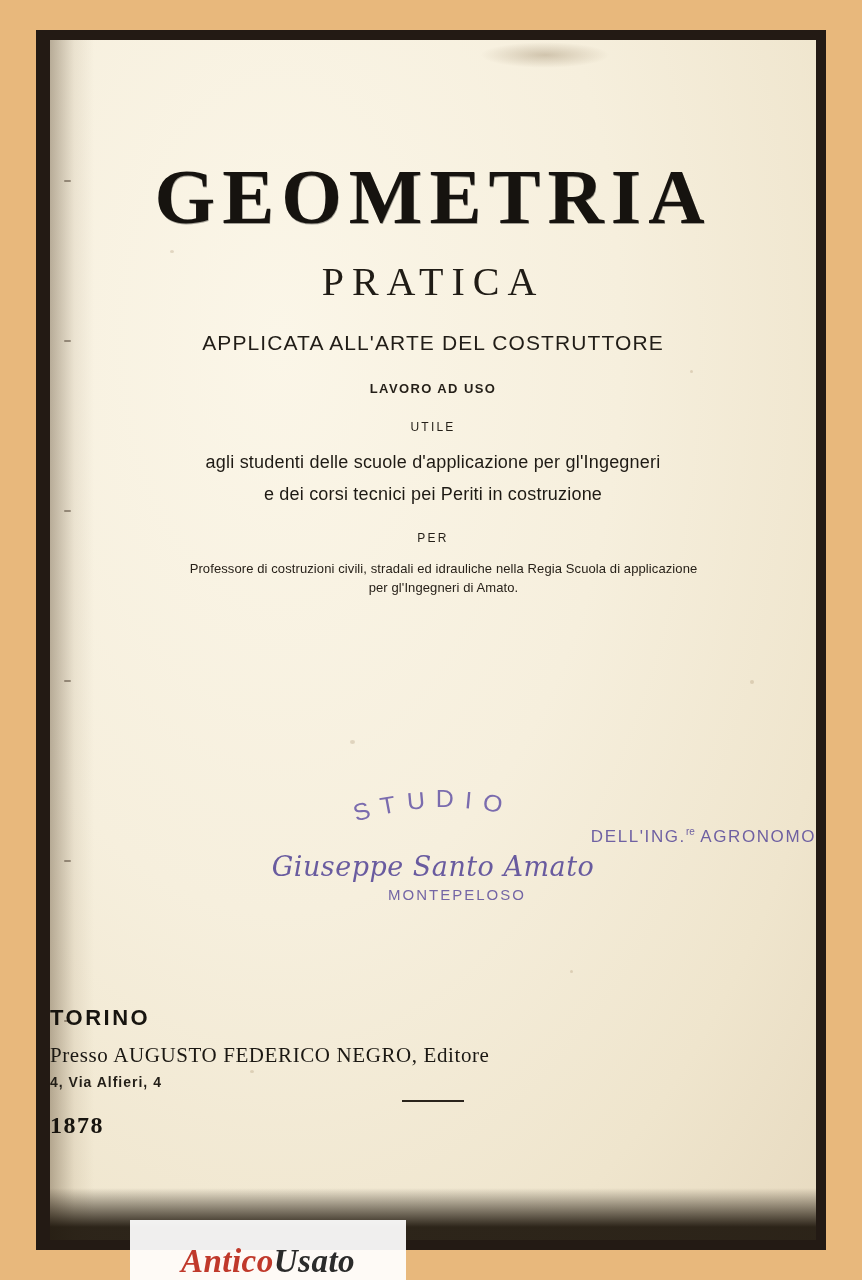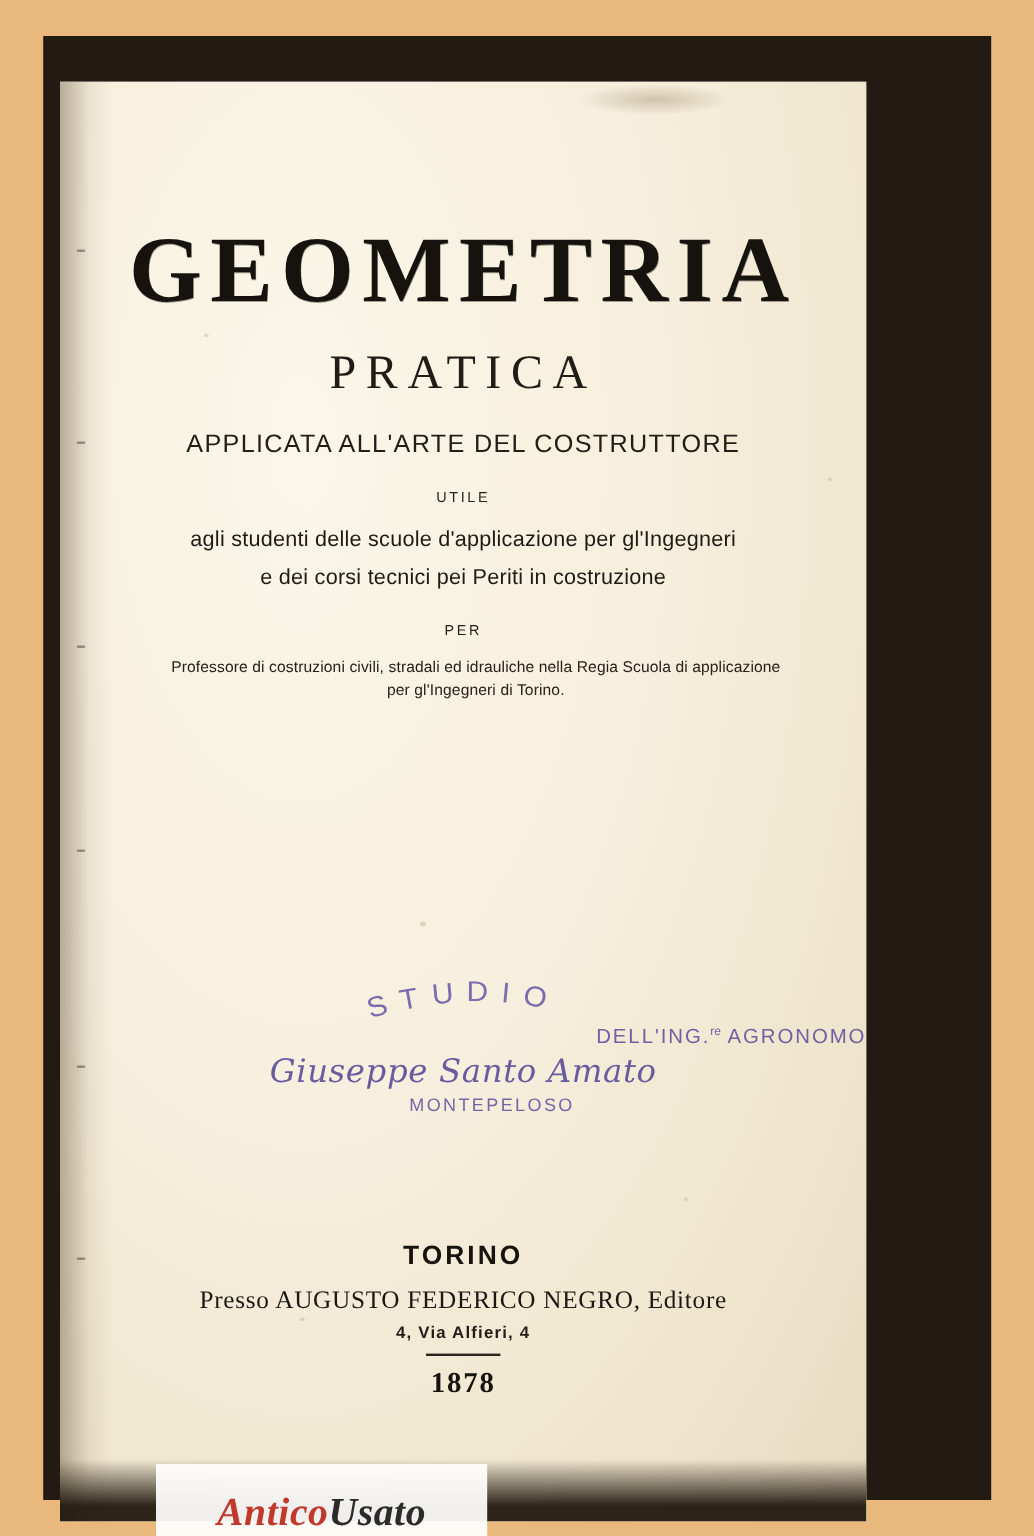--- a/index.html
+++ b/index.html
@@ -32,27 +32,26 @@
     height: 1220px;
     background: #231a14;
     box-sizing: border-box;
   }
 
   
   #page {
     position: absolute;
     left: 50px;
     top: 40px;
-    width: 672px;
+    width: 766px;
     height: 1200px;
     background:
       radial-gradient(ellipse at 30% 25%, #fbf6e8 0%, #f6efdd 45%, #efe5cd 78%, #e7dac0 100%);
     box-sizing: border-box;
     overflow: hidden;
-    margin-top: 28px;
   }
 
   
   #gutter-shade {
     position: absolute;
     left: 0;
     top: 0;
     width: 44px;
     height: 100%;
     background: linear-gradient(to right, rgba(80,60,35,0.38), rgba(120,95,60,0.10) 55%, rgba(255,255,255,0) 100%);
@@ -240,21 +239,21 @@
     opacity: 0.85;
     padding-left: 48px;
   }
 
   
   #imprint {
     position: absolute;
     left: 0;
     right: 0;
     top: 965px;
-    text-align: center;
+    text-align: left;
     color: #1d1a15;
   }
   .city {
     font-family: "Liberation Sans", sans-serif;
     font-weight: bold;
     font-size: 22px;
     letter-spacing: 2.5px;
     color: #17140f;
   }
   .publisher {
@@ -343,35 +342,36 @@
     <span class="speck" style="left:700px; top:640px; width:4px; height:4px;"></span>
 
     <div id="content">
 
       <h1 class="main-title">GEOMETRIA</h1>
 
       <div class="subtitle-1">PRATICA</div>
 
       <div class="subtitle-2">APPLICATA ALL'ARTE DEL COSTRUTTORE</div>
 
+      <div class="line-small-caps">LAVORO AD USO</div>
 
 
       <div class="word-utile">UTILE</div>
 
       <div class="usage-block">
         <div class="usage-line">agli studenti delle scuole d'applicazione per gl'Ingegneri</div>
         <div class="usage-line">e dei corsi tecnici pei Periti in costruzione</div>
       </div>
 
       <div class="word-per">PER</div>
 
 
       <div class="credentials">
         <div>Professore di costruzioni civili, stradali ed idrauliche nella Regia Scuola di applicazione</div>
-        <div>per gl'Ingegneri di Torino.</div>
+        <div>per gl'Ingegneri di Amato.</div>
       </div>
     </div>
 
     <div id="stamp">
       <div class="stamp-arc">
         <span class="c" style="transform:translateY(8px) rotate(-16deg)">S</span><span class="c" style="transform:translateY(2px) rotate(-10deg)">T</span><span class="c" style="transform:translateY(-2px) rotate(-5deg)">U</span><span class="c" style="transform:translateY(-4px)">D</span><span class="c" style="transform:translateY(-2px) rotate(5deg)">I</span><span class="c" style="transform:translateY(2px) rotate(10deg)">O</span>
       </div>
       <div class="stamp-line2">
         <span>DELL'ING.</span><sup>re</sup>
         <span>AGRONOMO</span>

